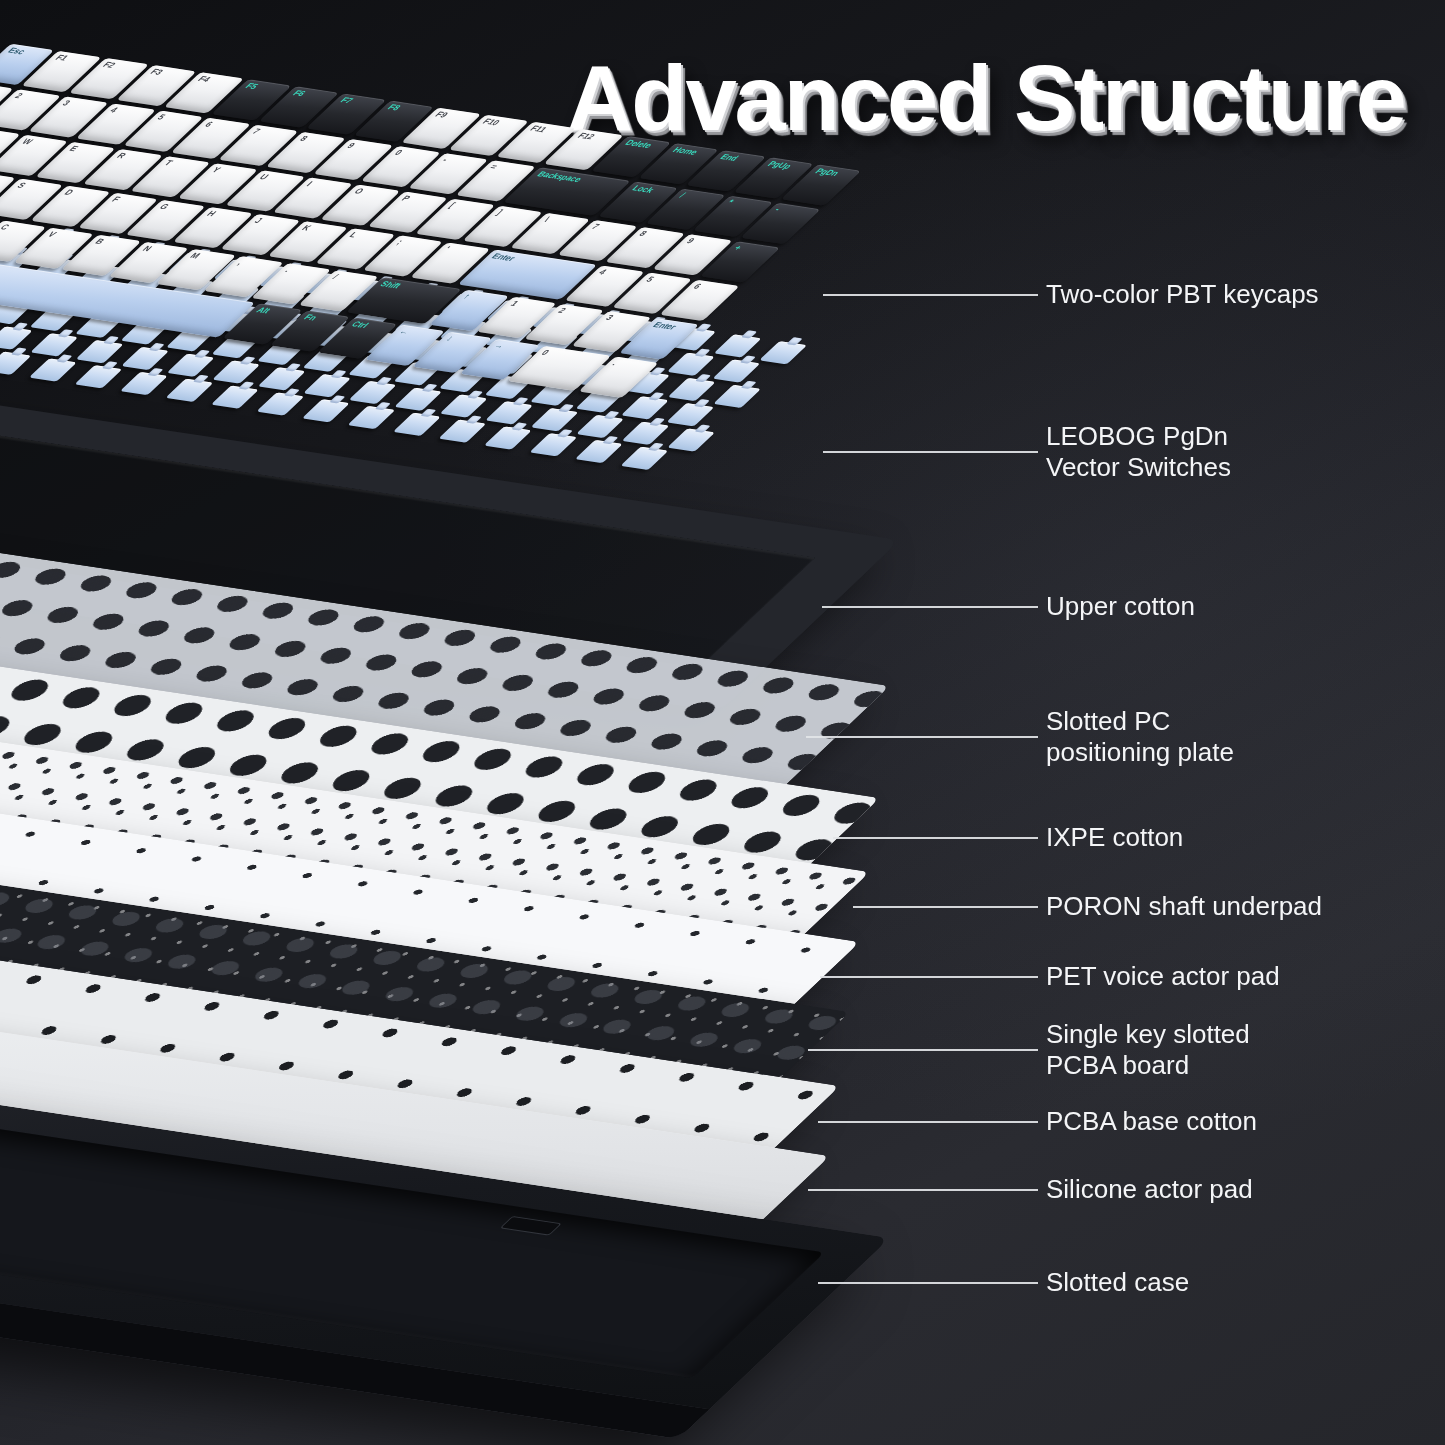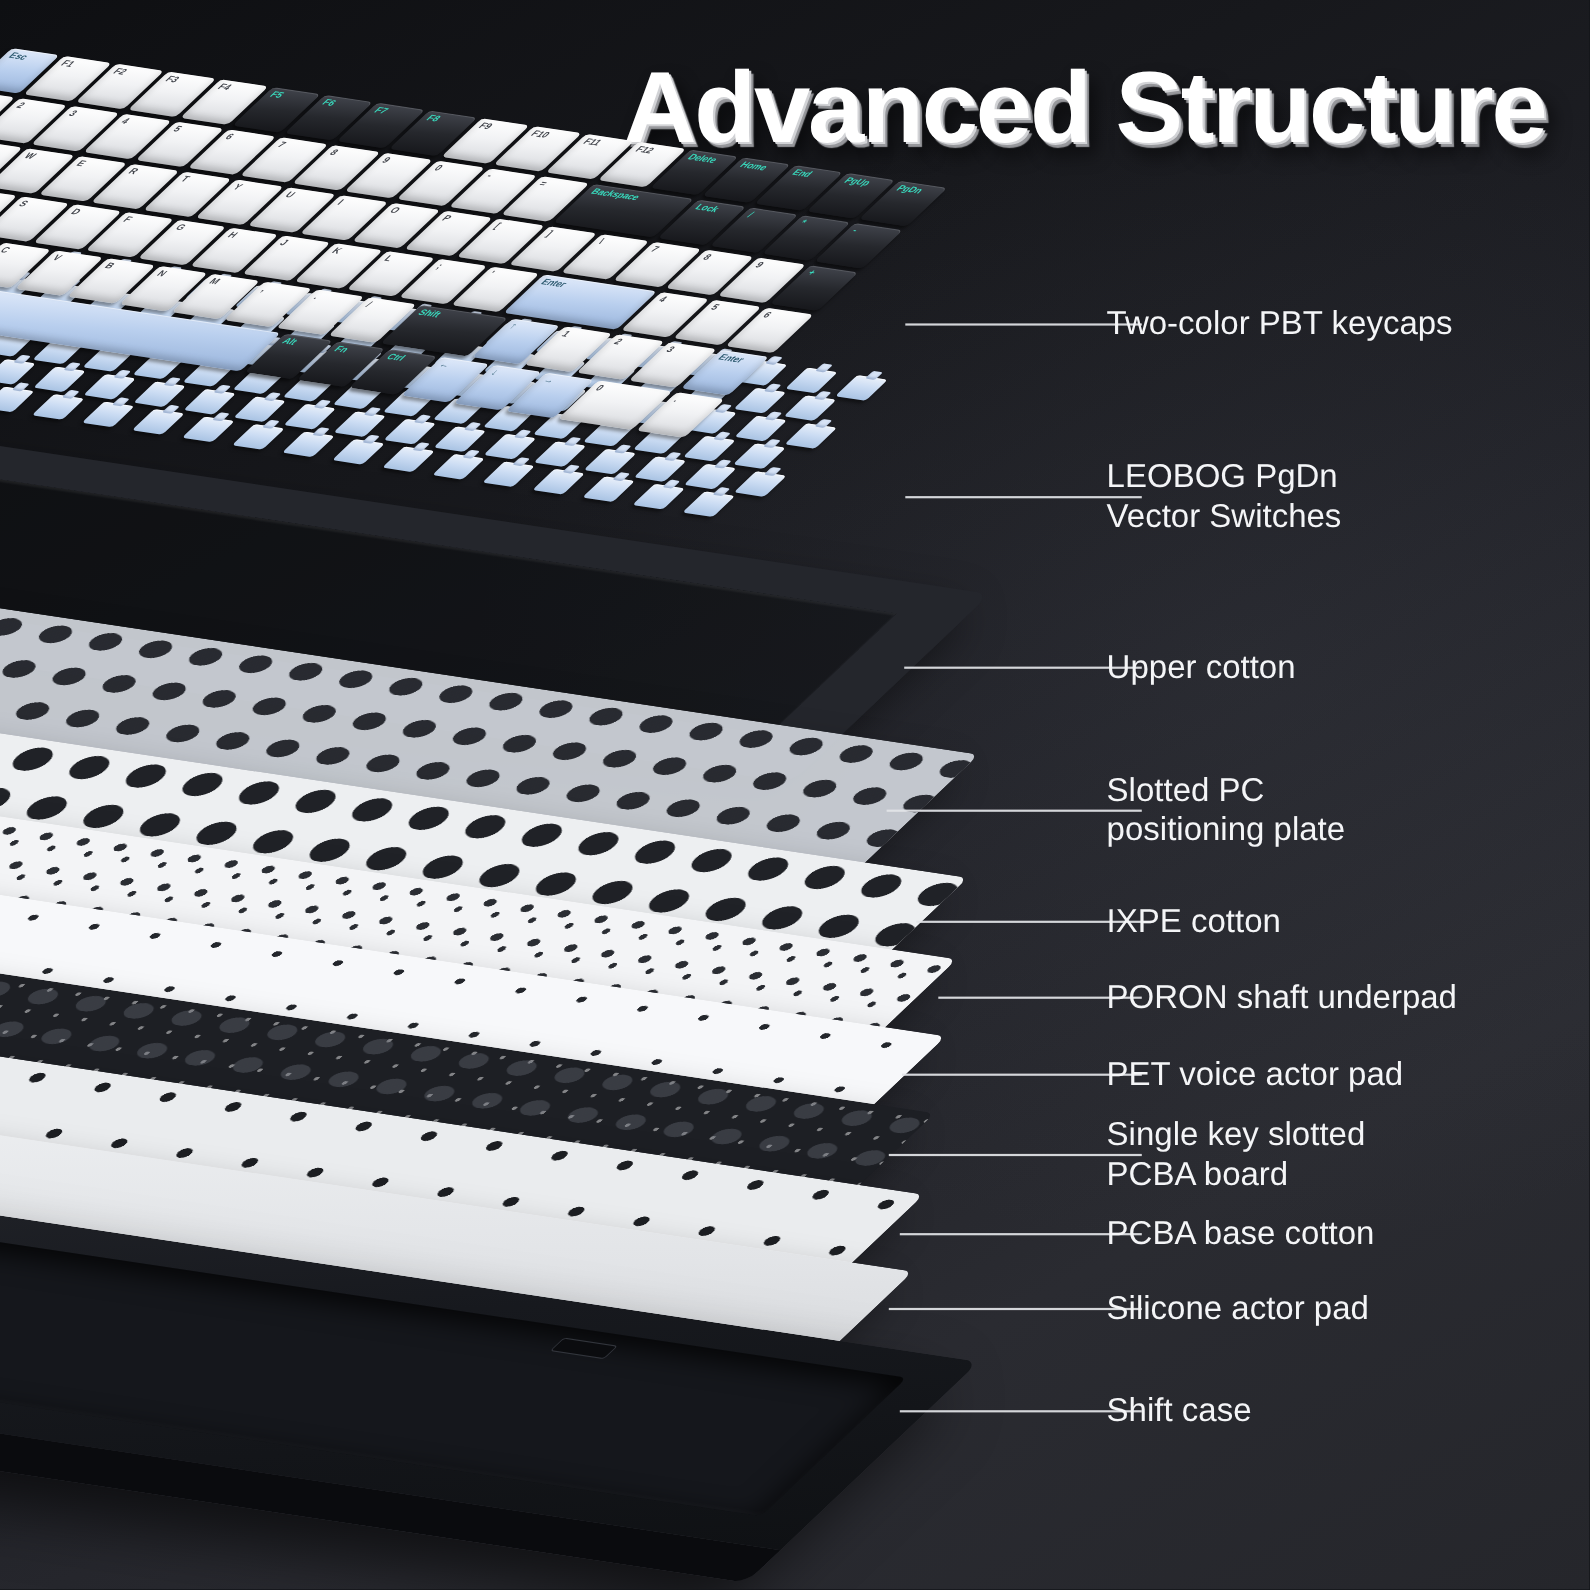--- a/index.html
+++ b/index.html
@@ -128,22 +128,22 @@
     box-shadow:inset 0 8px 22px rgba(0,0,0,0.85), inset 0 -2px 4px rgba(255,255,255,0.04);
   }
   .layer-case::after{
     content:"";position:absolute;top:34px;right:300px;width:48px;height:12px;
     background:#0b0c0f;border:1px solid #32353c;border-radius:3px;
   }
   
   .callout{position:absolute;left:0;width:1445px;z-index:40;}
   .lead{position:absolute;top:-1px;height:2px;background:#e3e5e8;opacity:0.92;}
   .clabel{
-    position:absolute;left:1006px;top:0;transform:translateY(-50%);
-    white-space:pre-line;font-size:30px;line-height:1.2;color:#f4f5f7;
+    position:absolute;left:1046px;top:0;transform:translateY(-50%);
+    white-space:pre-line;font-size:26px;line-height:1.2;color:#f4f5f7;
   }
 </style>
 </head>
 <body>
 
 <div class="stage">
 
   <h1 class="title">Advanced Structure</h1>
 
   <div class="layer layer-keycaps">
@@ -588,16 +588,16 @@
   <div class="callout" style="top:1122px">
     <span class="lead" style="left:818px;width:220px"></span>
     <span class="clabel">PCBA base cotton</span>
   </div>
   <div class="callout" style="top:1190px">
     <span class="lead" style="left:808px;width:230px"></span>
     <span class="clabel">Silicone actor pad</span>
   </div>
   <div class="callout" style="top:1283px">
     <span class="lead" style="left:818px;width:220px"></span>
-    <span class="clabel">Shift case</span>
+    <span class="clabel">Slotted case</span>
   </div>
 
 </div>
 
 </body></html>

